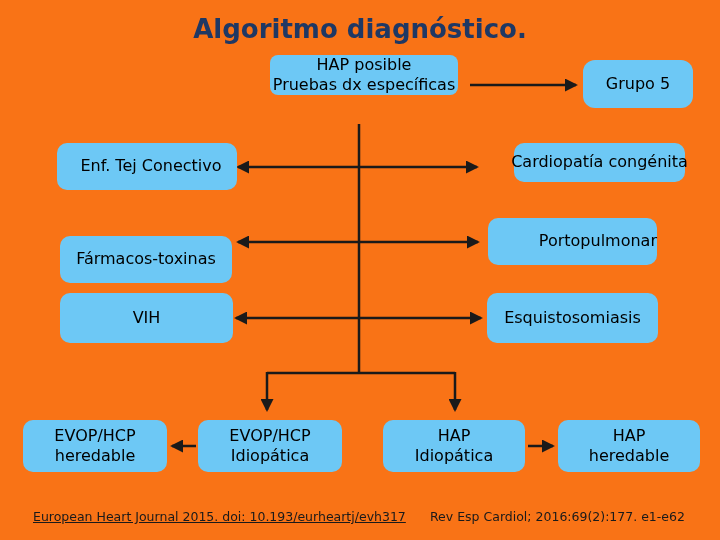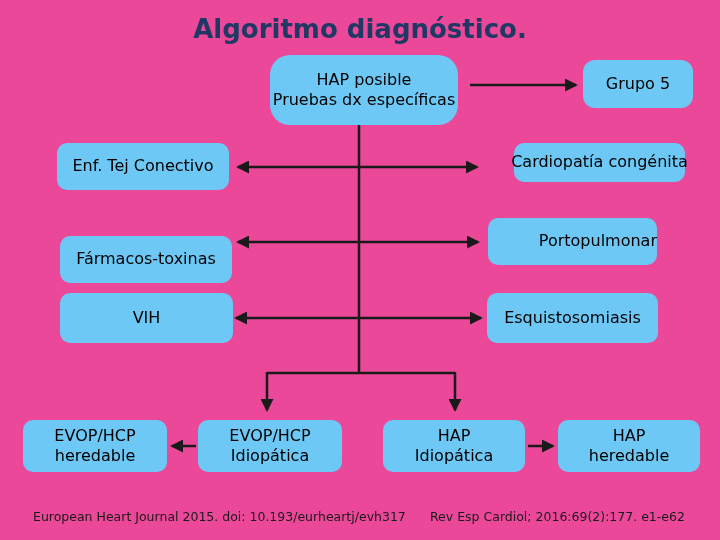--- a/index.html
+++ b/index.html
@@ -1,20 +1,20 @@
 <!DOCTYPE html>
 <html style="--box-fill: #6DC8F5; --title-color: #1F3864; --line-color: #1a1a1a;"><head>
 <meta charset="utf-8">
 <style>
   html, body { margin: 0; padding: 0; background: #ffffff; }
   .slide {
     position: relative;
     width: 720px;
     height: 540px;
-    background: #ec4899;
+    background: #f97316;
     overflow: hidden;
     font-family: "DejaVu Sans", "Liberation Sans", sans-serif;
   }
   .slide-title {
     position: absolute;
     left: 0; right: 0; top: 14px;
     margin: 0;
     text-align: center;
     font-size: 26px;
     font-weight: bold;
@@ -28,23 +28,23 @@
     display: flex;
     flex-direction: column;
     align-items: center;
     justify-content: center;
     text-align: center;
     color: #000;
     font-size: 16px;
     line-height: 1.28;
   }
   .box span { white-space: nowrap; }
-  .box-hap-posible   { left: 270px; top: 55px;  width: 188px; height: 70px; border-radius: 20px; text-align: center; }
+  .box-hap-posible   { left: 270px; top: 55px;  width: 188px; height: 40px; border-radius: 8px; text-align: center; }
   .box-grupo-5       { left: 583px; top: 60px;  width: 110px; height: 48px; border-radius: 12px; }
-  .box-left-1        { left: 57px;  top: 143px; width: 172px; height: 47px; }
+  .box-left-1        { left: 57px;  top: 143px; width: 172px; height: 47px; padding-left: 8px; }
   .box-left-2        { left: 60px;  top: 236px; width: 172px; height: 47px; }
   .box-left-3        { left: 60px;  top: 293px; width: 173px; height: 50px; }
   .box-right-1       { left: 514px; top: 143px; width: 171px; height: 39px; }
   .box-right-2       { left: 488px; top: 218px; width: 169px; height: 47px; align-items: flex-end; }
   .box-right-3       { left: 487px; top: 293px; width: 171px; height: 50px; }
   .box-bottom-1      { left: 23px;  top: 420px; width: 144px; height: 52px; }
   .box-bottom-2      { left: 198px; top: 420px; width: 144px; height: 52px; }
   .box-bottom-3      { left: 383px; top: 420px; width: 142px; height: 52px; }
   .box-bottom-4      { left: 558px; top: 420px; width: 142px; height: 52px; }
   .connectors {
@@ -62,21 +62,21 @@
     fill: var(--line-color, #1a1a1a);
     stroke: none;
   }
   .citation {
     position: absolute;
     top: 509px;
     font-size: 12.5px;
     color: #1a1a1a;
     white-space: nowrap;
   }
-  .citation-left  { left: 33px; }
+  .citation-left  { left: 33px; text-decoration: underline; }
   .citation-right { left: 430px; }
 </style>
 </head>
 <body>
 
 <div class="slide">
 
   <h1 class="slide-title">Algoritmo diagnóstico.</h1>
 
   <svg class="connectors" viewBox="0 0 720 540" xmlns="http://www.w3.org/2000/svg">

